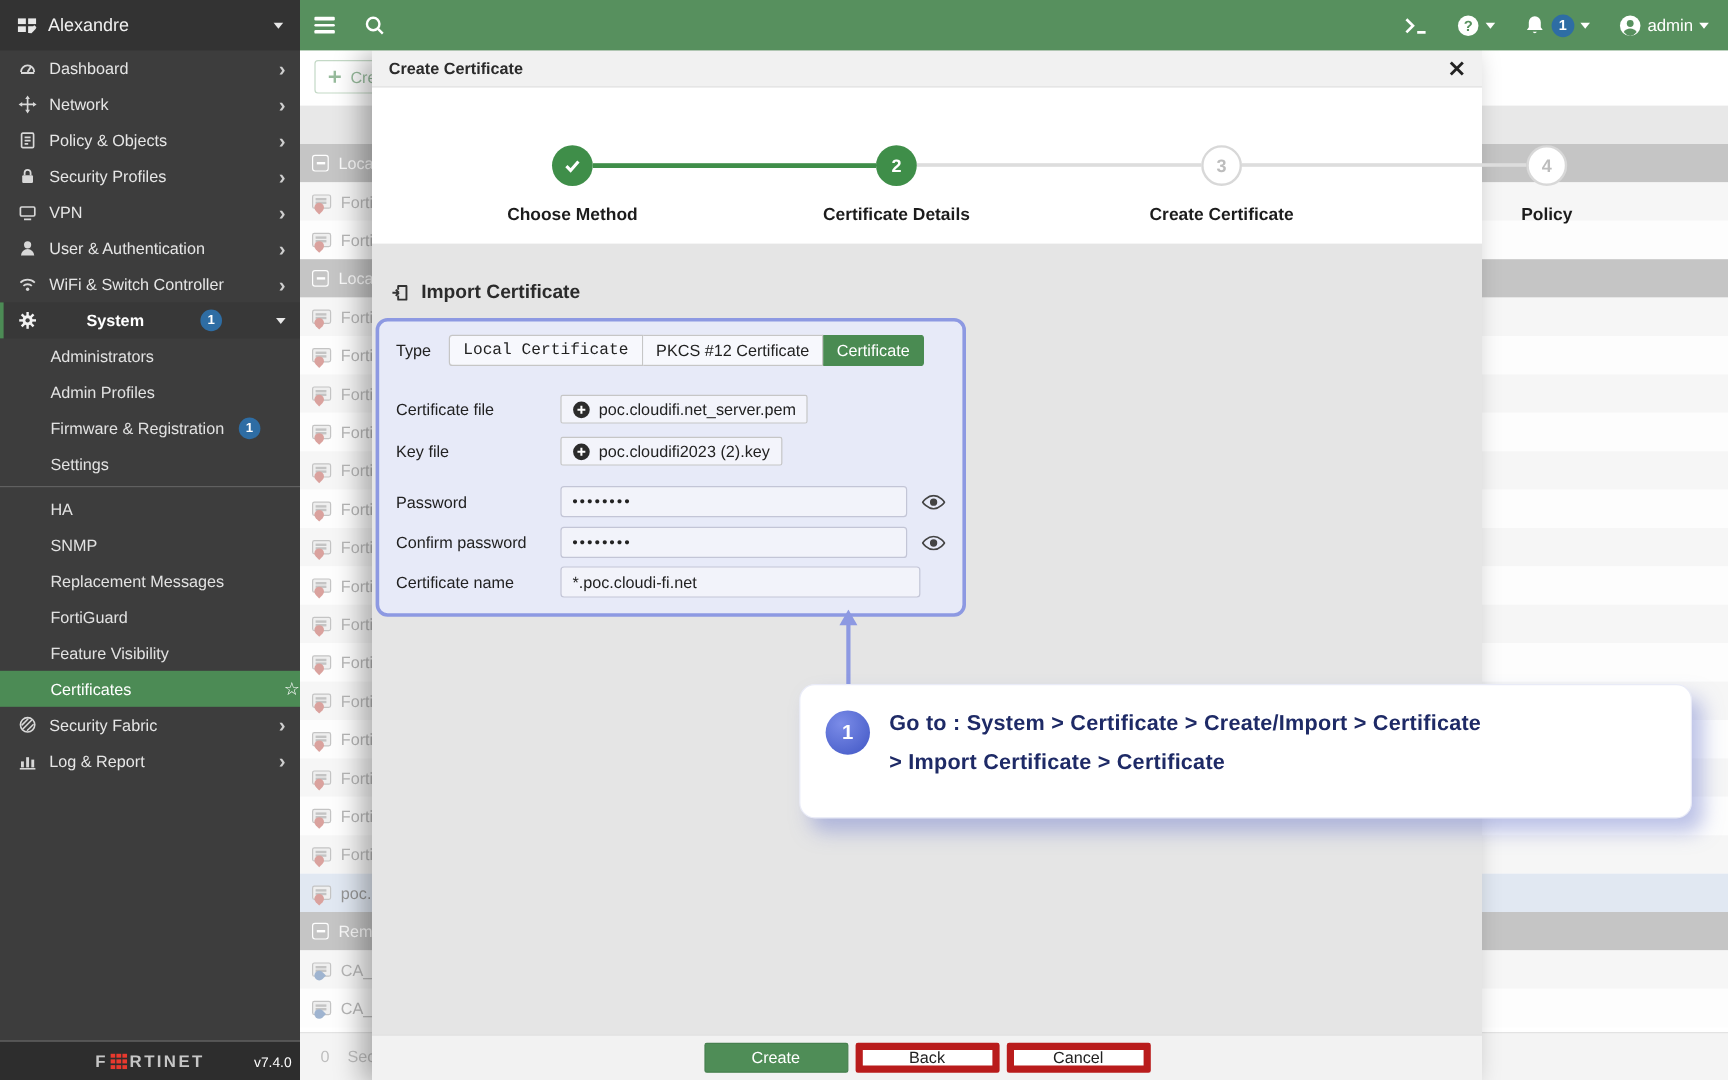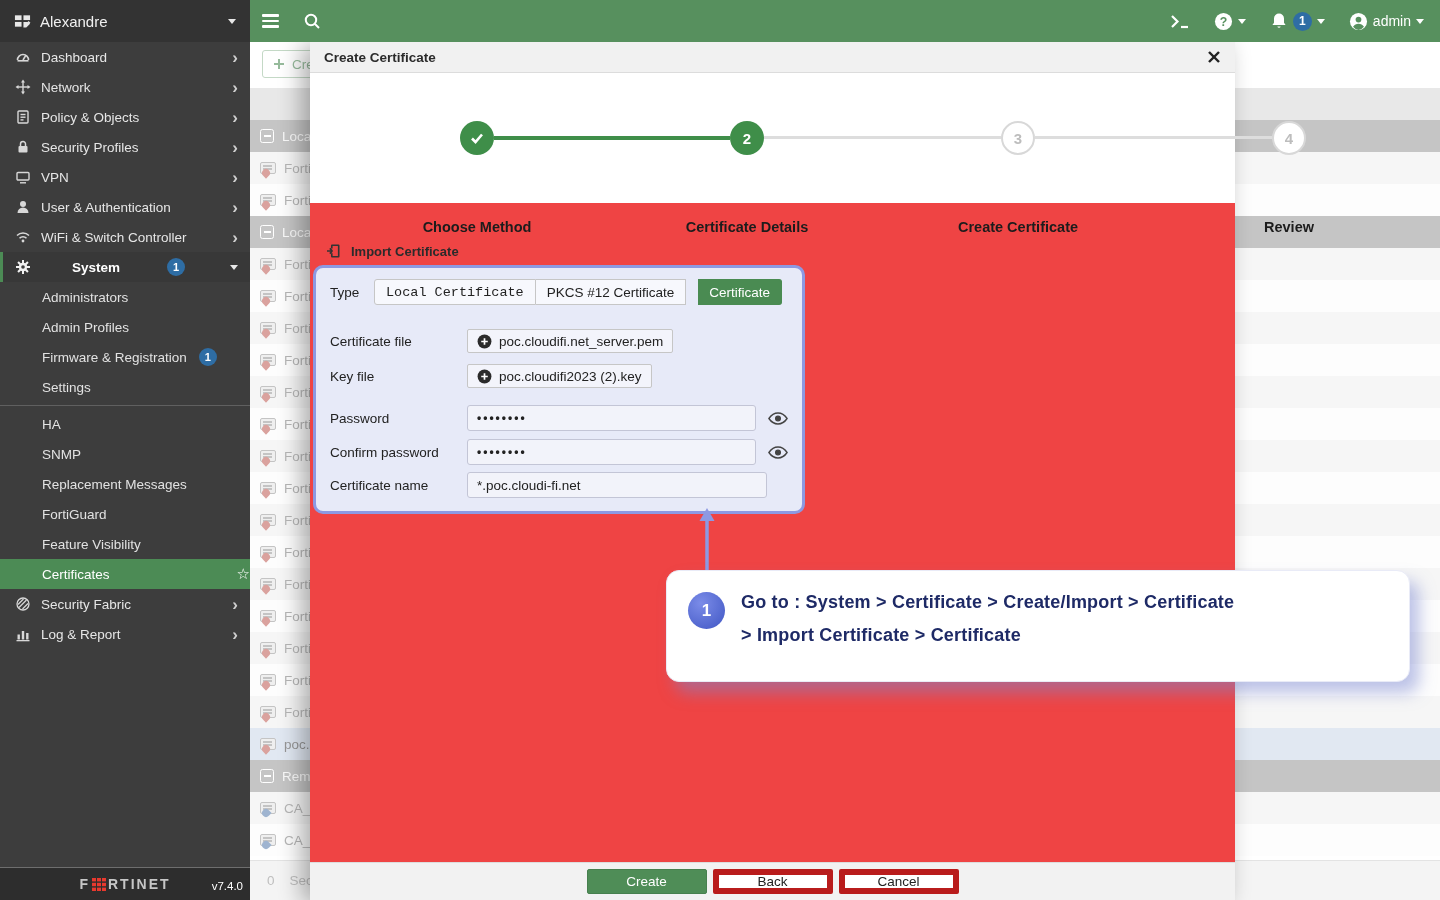--- a/index.html
+++ b/index.html
@@ -57,46 +57,46 @@
   .cert-ico::after { content:""; position:absolute; left:1px; bottom:-4px; width:8px; height:8px; background:#c05f58;
                      border-radius:50% 50% 50% 0; transform:rotate(-45deg); }
   .cert-ico.ca::after { background:#5b7fae; border-radius:50% 50% 0 50%; }
   .group-ico { width:14px; height:14px; border:1.6px solid #fff; border-radius:2.5px; position:relative; flex:0 0 14px; }
   .group-ico::after { content:""; position:absolute; left:2.5px; right:2.5px; top:50%; height:1.6px; margin-top:-0.8px; background:#fff; }
   .strip-footer { position:absolute; left:0; top:818px; width:100%; height:40px; background:#ececec; border-top:1px solid #cfcfcf;
                   display:flex; align-items:center; gap:15px; padding-left:17px; color:#909090; font-size:13.5px; }
   .dim { position:absolute; inset:0; background:rgba(255,255,255,0.42); z-index:5; pointer-events:none; }
 
   
-  .modal { position:absolute; left:60px; top:0; width:925px; height:858px; background:#ef4444; z-index:10;
+  .modal { position:absolute; left:60px; top:0; width:925px; height:858px; background:#e5e5e5; z-index:10;
            box-shadow:-8px 3px 22px rgba(0,0,0,0.32); }
   .modal-header { height:31px; background:#f1f1f1; border-bottom:1px solid #dcdcdc; display:flex; align-items:center;
                   padding:0 14px; font-size:13.5px; font-weight:bold; color:#2b2b2b; }
   .modal-close { margin-left:auto; cursor:pointer; display:flex; }
 
   .steps { position:relative; height:130px; background:#fff; }
   .step-circle { position:absolute; top:48px; width:34px; height:34px; border-radius:50%; display:flex; align-items:center;
                  justify-content:center; background:#3f8e49; color:#fff; font-weight:bold; font-size:15px; }
   .step-circle.future { background:#fff; border:2px solid #d8d8d8; color:#bdbdbd; }
   .connector { position:absolute; top:63px; height:3px; background:#ddd; }
   .connector.done { background:#3f8e49; height:4px; }
-  .step-label { position:absolute; top:98px; width:220px; text-align:center; font-size:14.5px; font-weight:bold; color:#1c1c1c;margin-top:48px; }
-
-  .section-head { display:flex; align-items:flex-end; gap:9px; padding-left:16px; height:30px; margin-top:26px;
-                  font-size:13px; font-weight:bold; color:#2b2b2b; }
+  .step-label { position:absolute; top:98px; width:220px; text-align:center; font-size:14.5px; font-weight:bold; color:#1c1c1c; }
+
+  .section-head { display:flex; align-items:center; gap:9px; padding-left:16px; height:30px; margin-top:26px;
+                  font-size:16px; font-weight:bold; color:#2b2b2b; }
 
   .form-box { position:relative; margin:6px 0 0 3px; width:492px; border:3px solid #8d99e2; border-radius:10px;
               background:#e7eaf8; padding:11px 14px 13px 14px; }
   .frow { display:flex; align-items:center; }
   .flabel { width:137px; font-size:13.5px; color:#222; flex:0 0 137px; }
   .flabel.narrow { width:44px; flex:0 0 44px; }
   .seg { height:26px; display:flex; align-items:center; padding:0 11px; border:1px solid #c6c6c6; border-left-width:0;
          background:#f7f8fd; font-size:13.5px; color:#222; cursor:pointer; }
   .seg.first { border-left-width:1px; border-radius:3px 0 0 3px;font-family:Liberation Mono, monospace; }
-  .seg.sel { background:#4a8b52; border-color:#4a8b52; color:#fff; border-radius:0 3px 3px 0;margin-left:12px; }
+  .seg.sel { background:#4a8b52; border-color:#4a8b52; color:#fff; border-radius:0 3px 3px 0; }
   .file-btn { height:24px; display:flex; align-items:center; gap:7px; border:1px solid #c6c6c6; background:#f3f4fb;
               border-radius:2px; padding:0 9px; font-size:13.5px; color:#222; cursor:pointer; }
   .tinput { width:300px; height:26px; border:1px solid #c3c5d6; background:#f2f3fa; border-radius:3px; padding:0 9px;
             font-size:13.5px; color:#222; font-family:inherit; }
   .tinput.pw { letter-spacing:2px; font-size:12px; font-weight:bold; }
   .eye { margin-left:12px; display:flex; cursor:pointer; }
 
   .callout-arrow { position:absolute; left:388px; top:466px; z-index:12; }
   .callout { position:absolute; left:356px; top:528px; width:744px; height:112px; background:#fff; border:1px solid #e9ebf7;
              border-radius:13px; box-shadow:9px 11px 16px rgba(124,136,209,0.5); z-index:12; }
@@ -486,21 +486,21 @@
           </div>
         <div class="step-circle future" style="left:691px;">
             <span>3</span>
           </div>
         <div class="step-circle future" style="left:962px;">
             <span>4</span>
           </div>
         <div class="step-label" style="left:57px;">Choose Method</div>
         <div class="step-label" style="left:327px;">Certificate Details</div>
         <div class="step-label" style="left:598px;">Create Certificate</div>
-        <div class="step-label" style="left:869px;">Review</div>
+        <div class="step-label" style="left:869px;">Policy</div>
       </div>
 
       <div class="section-head">
         <svg width="16" height="16" viewBox="0 0 16 16">
             <path d="M6 1.5h6.5a1 1 0 0 1 1 1v11a1 1 0 0 1-1 1H6a1 1 0 0 1-1-1v-3.2h1.6v2.6h5.3V3.1H6.6v2.4H5V2.5a1 1 0 0 1 1-1z" fill="#333"></path>
             <path d="M1 8h5.4M6.4 8L3.8 5.4M6.4 8l-2.6 2.6" stroke="#333" stroke-width="1.6" fill="none"></path>
           </svg>
         <span>Import Certificate</span>
       </div>
 

